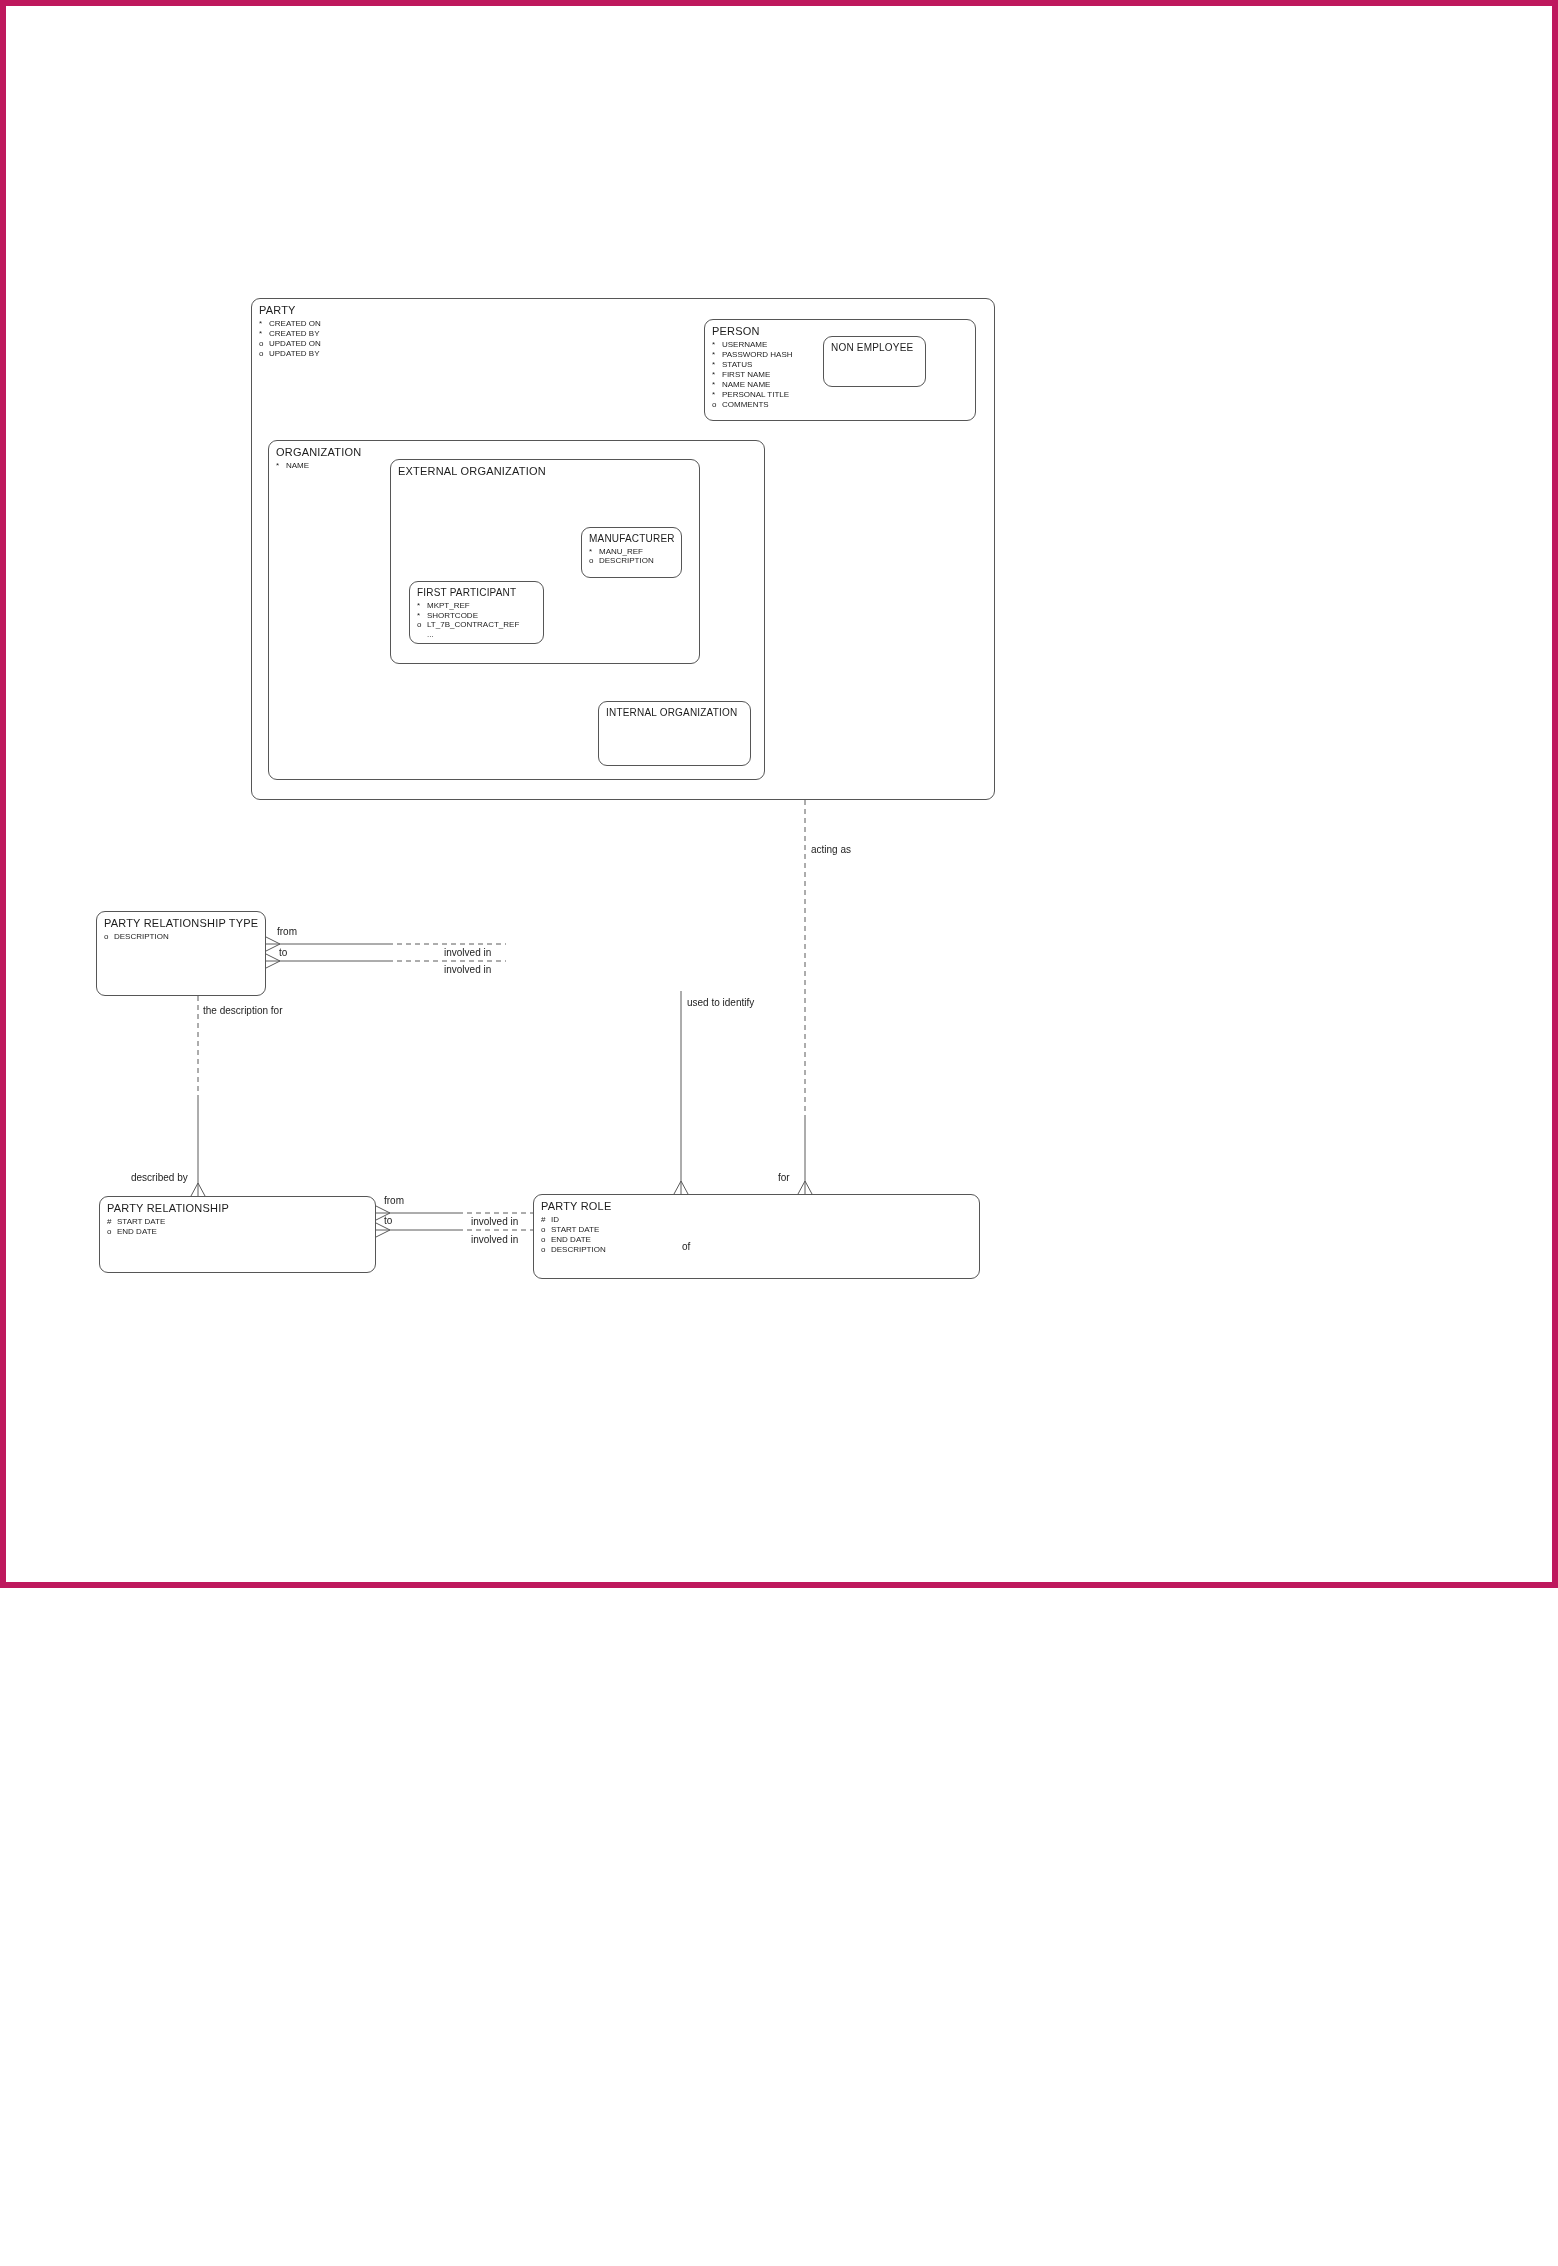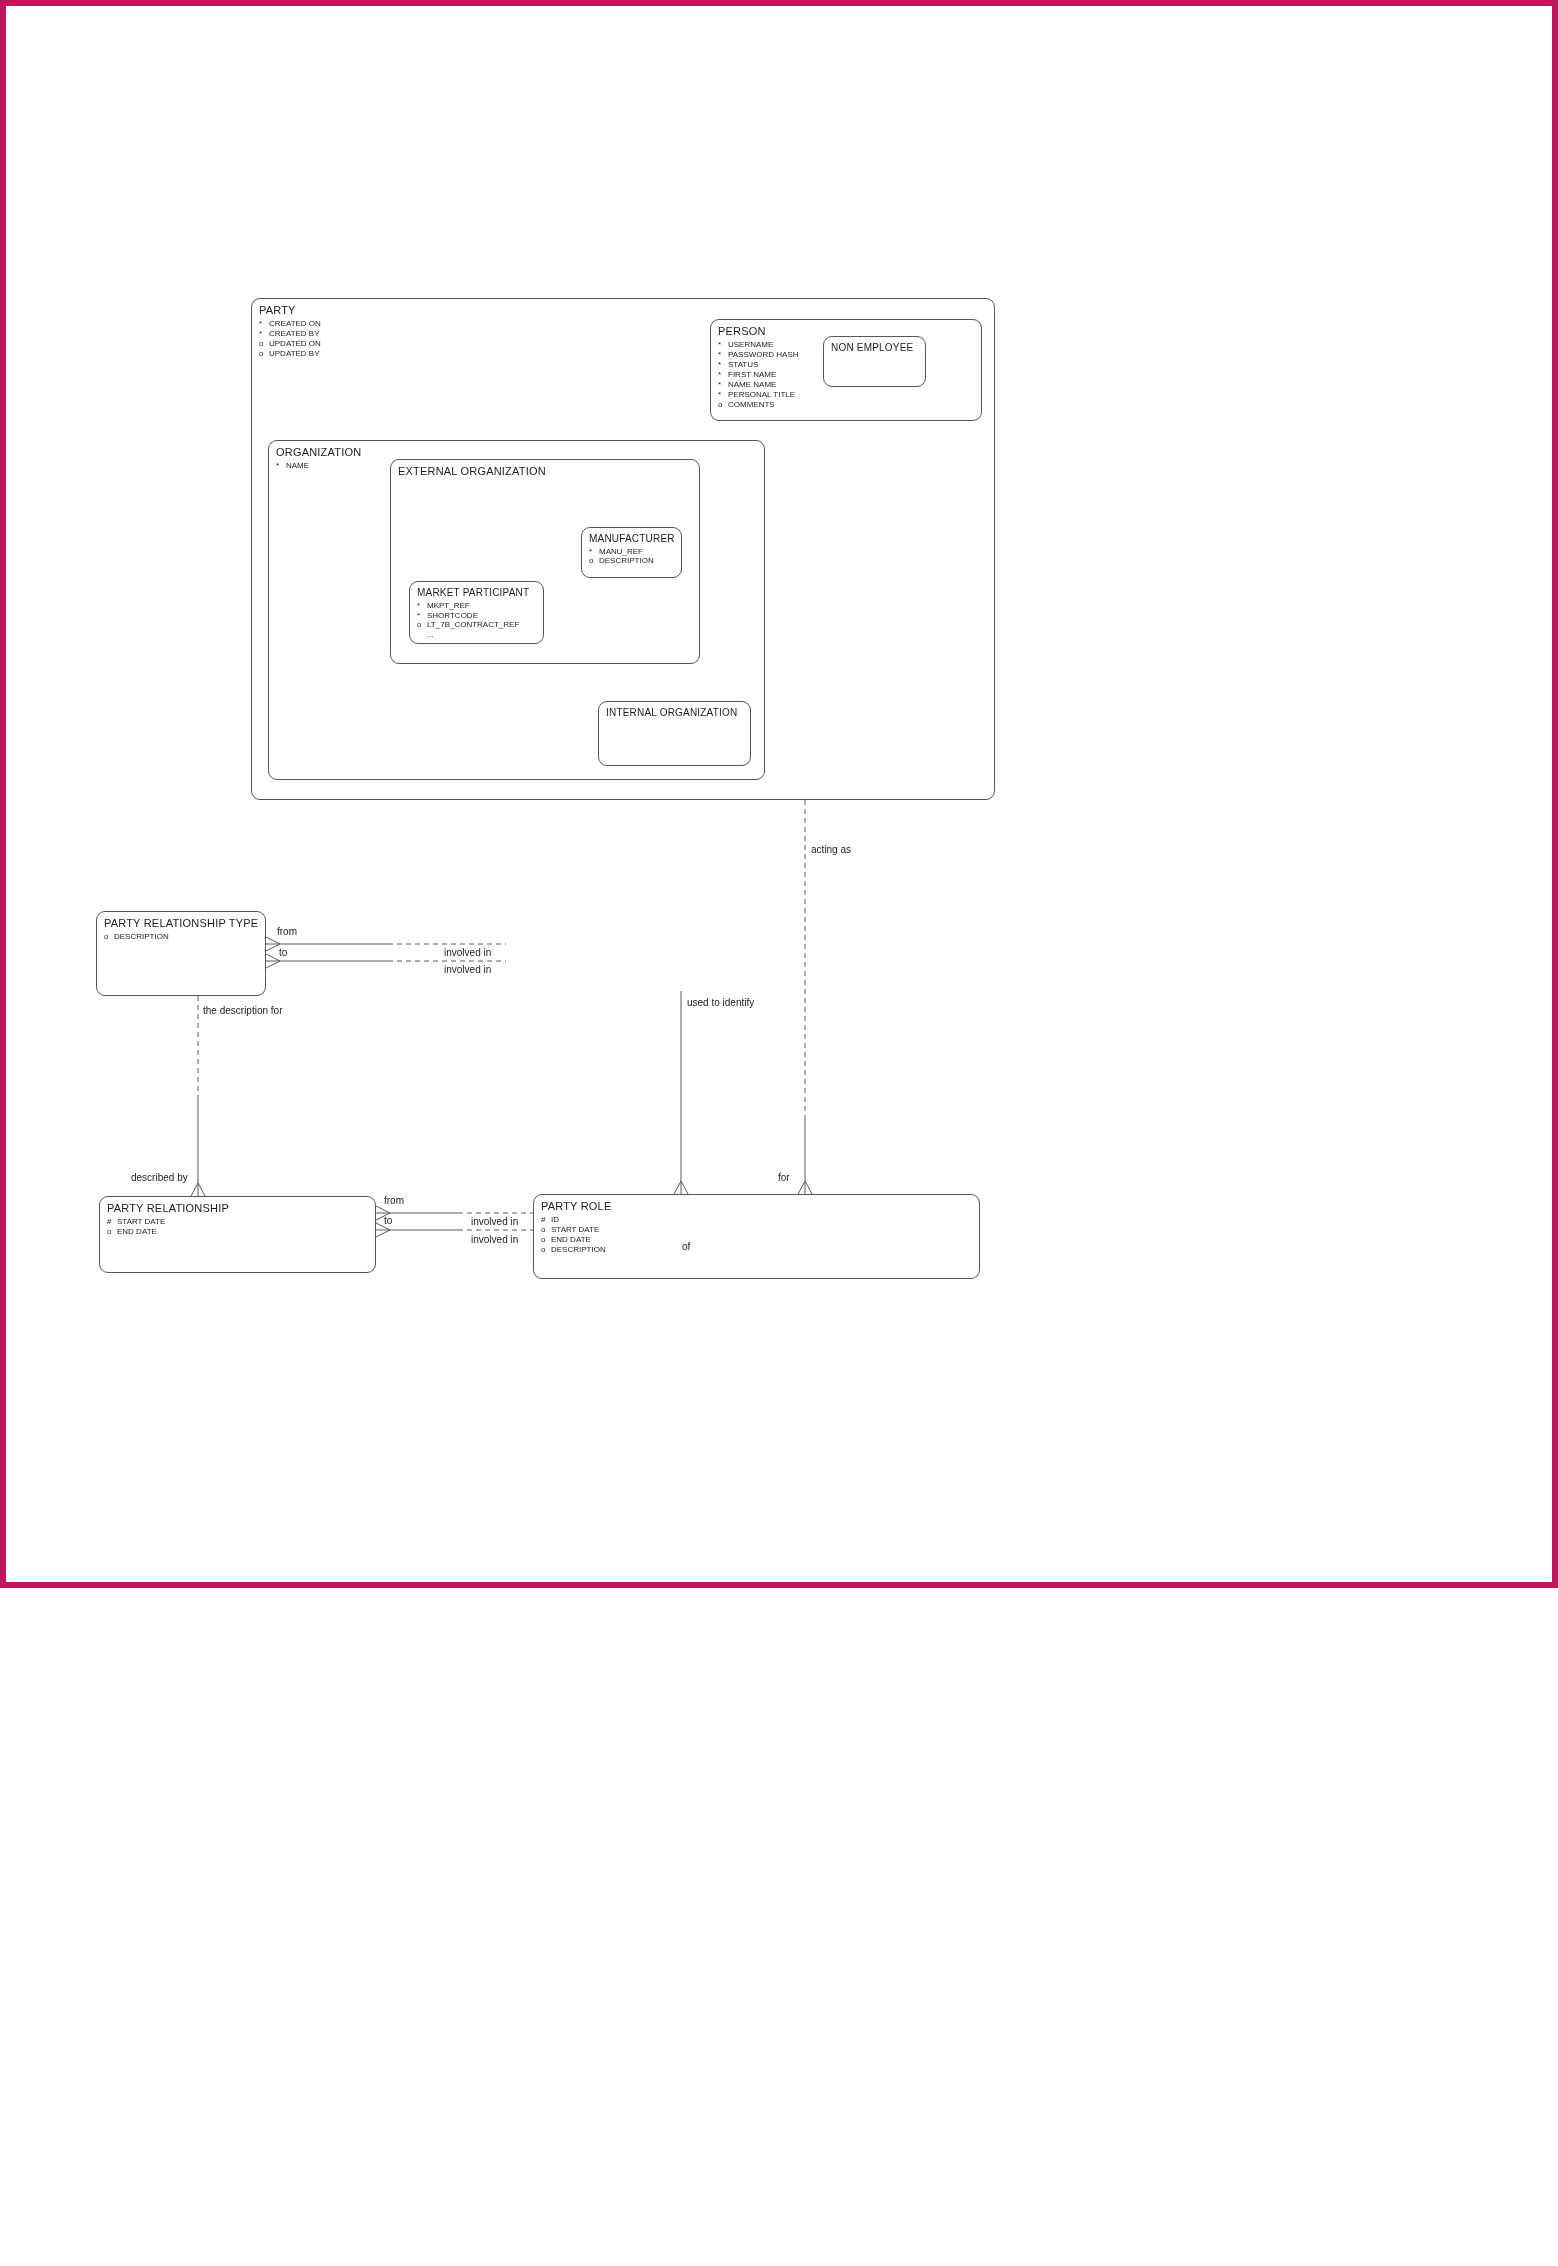--- a/index.html
+++ b/index.html
@@ -55,21 +55,21 @@
   <div class="entity" style="left:245px;top:292px;width:744px;height:502px;">
     <div class="etitle">PARTY</div>
     <div class="attrs">
       <div class="attr"><span class="ap">*</span><span class="an">CREATED ON</span></div>
       <div class="attr"><span class="ap">*</span><span class="an">CREATED BY</span></div>
       <div class="attr"><span class="ap">o</span><span class="an">UPDATED ON</span></div>
       <div class="attr"><span class="ap">o</span><span class="an">UPDATED BY</span></div>
     </div>
   </div>
 
-  <div class="entity" style="left:698px;top:313px;width:272px;height:102px;margin-left:6px;">
+  <div class="entity" style="left:698px;top:313px;width:272px;height:102px;">
     <div class="etitle">PERSON</div>
     <div class="attrs">
       <div class="attr"><span class="ap">*</span><span class="an">USERNAME</span></div>
       <div class="attr"><span class="ap">*</span><span class="an">PASSWORD HASH</span></div>
       <div class="attr"><span class="ap">*</span><span class="an">STATUS</span></div>
       <div class="attr"><span class="ap">*</span><span class="an">FIRST NAME</span></div>
       <div class="attr"><span class="ap">*</span><span class="an">NAME NAME</span></div>
       <div class="attr"><span class="ap">*</span><span class="an">PERSONAL TITLE</span></div>
       <div class="attr"><span class="ap">o</span><span class="an">COMMENTS</span></div>
     </div>
@@ -92,21 +92,21 @@
 
   <div class="entity" style="left:575px;top:521px;width:101px;height:51px;">
     <div class="etitle" style="font-size:10px;">MANUFACTURER</div>
     <div class="attrs" style="margin-top:2px;">
       <div class="attr" style="line-height:9px;"><span class="ap">*</span><span class="an">MANU_REF</span></div>
       <div class="attr" style="line-height:9px;"><span class="ap">o</span><span class="an">DESCRIPTION</span></div>
     </div>
   </div>
 
   <div class="entity" style="left:403px;top:575px;width:135px;height:63px;">
-    <div class="etitle" style="font-size:10px;">MARKET PARTICIPANT</div>
+    <div class="etitle" style="font-size:10px;">FIRST PARTICIPANT</div>
     <div class="attrs" style="margin-top:2px;">
       <div class="attr" style="line-height:9.5px;"><span class="ap">*</span><span class="an">MKPT_REF</span></div>
       <div class="attr" style="line-height:9.5px;"><span class="ap">*</span><span class="an">SHORTCODE</span></div>
       <div class="attr" style="line-height:9.5px;"><span class="ap">o</span><span class="an">LT_7B_CONTRACT_REF</span></div>
       <div class="attr" style="line-height:9.5px;"><span class="ap"></span><span class="an">...</span></div>
     </div>
   </div>
 
   <div class="entity" style="left:592px;top:695px;width:153px;height:65px;">
     <div class="etitle" style="font-size:10px;">INTERNAL ORGANIZATION</div>

